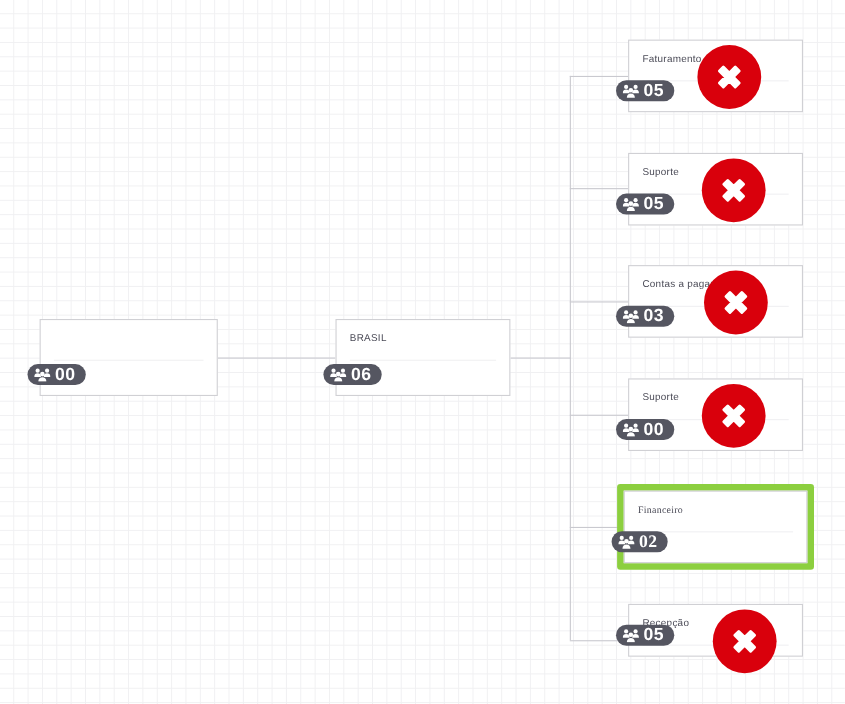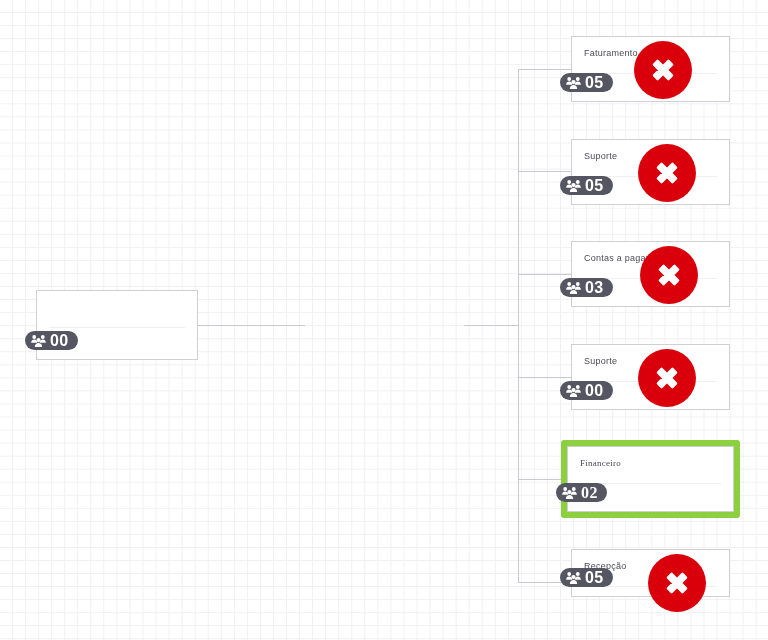--- a/index.html
+++ b/index.html
@@ -151,20 +151,37 @@
           <circle cx="11.8" cy="3.0" r="1.9"></circle>
           <path d="M8.8 8.2c0-1.7 1.3-2.8 3-2.8s3 1.1 3 2.8v0.5H8.8z"></path>
           <circle cx="7.5" cy="6.1" r="2.1"></circle>
           <path d="M3.9 12.3c0-2 1.6-3.4 3.6-3.4s3.6 1.4 3.6 3.4v0.6H3.9z"></path>
         </svg>
         <span class="badge-count">00</span>
       </div>
     </div>
   </div>
 
+  <div class="node" style="left:305px; top:290px; width:159px; height:70px;">
+    <div class="node-inner">
+      <div class="node-title">BRASIL</div>
+      <div class="node-divider"></div>
+      <div class="badge">
+        <svg class="people-icon" viewBox="0 0 15 13" fill="#ffffff" xmlns="http://www.w3.org/2000/svg">
+          <circle cx="3.2" cy="3.0" r="1.9"></circle>
+          <path d="M0.2 8.2c0-1.7 1.3-2.8 3-2.8s3 1.1 3 2.8v0.5H0.2z"></path>
+          <circle cx="11.8" cy="3.0" r="1.9"></circle>
+          <path d="M8.8 8.2c0-1.7 1.3-2.8 3-2.8s3 1.1 3 2.8v0.5H8.8z"></path>
+          <circle cx="7.5" cy="6.1" r="2.1"></circle>
+          <path d="M3.9 12.3c0-2 1.6-3.4 3.6-3.4s3.6 1.4 3.6 3.4v0.6H3.9z"></path>
+        </svg>
+        <span class="badge-count">06</span>
+      </div>
+    </div>
+  </div>
 
   <div class="node" style="left:571px; top:36px; width:159px; height:66px;">
     <div class="node-inner">
       <div class="node-title">Faturamento</div>
       <div class="node-divider"></div>
       <div class="badge">
         <svg class="people-icon" viewBox="0 0 15 13" fill="#ffffff" xmlns="http://www.w3.org/2000/svg">
           <circle cx="3.2" cy="3.0" r="1.9"></circle>
           <path d="M0.2 8.2c0-1.7 1.3-2.8 3-2.8s3 1.1 3 2.8v0.5H0.2z"></path>
           <circle cx="11.8" cy="3.0" r="1.9"></circle>

